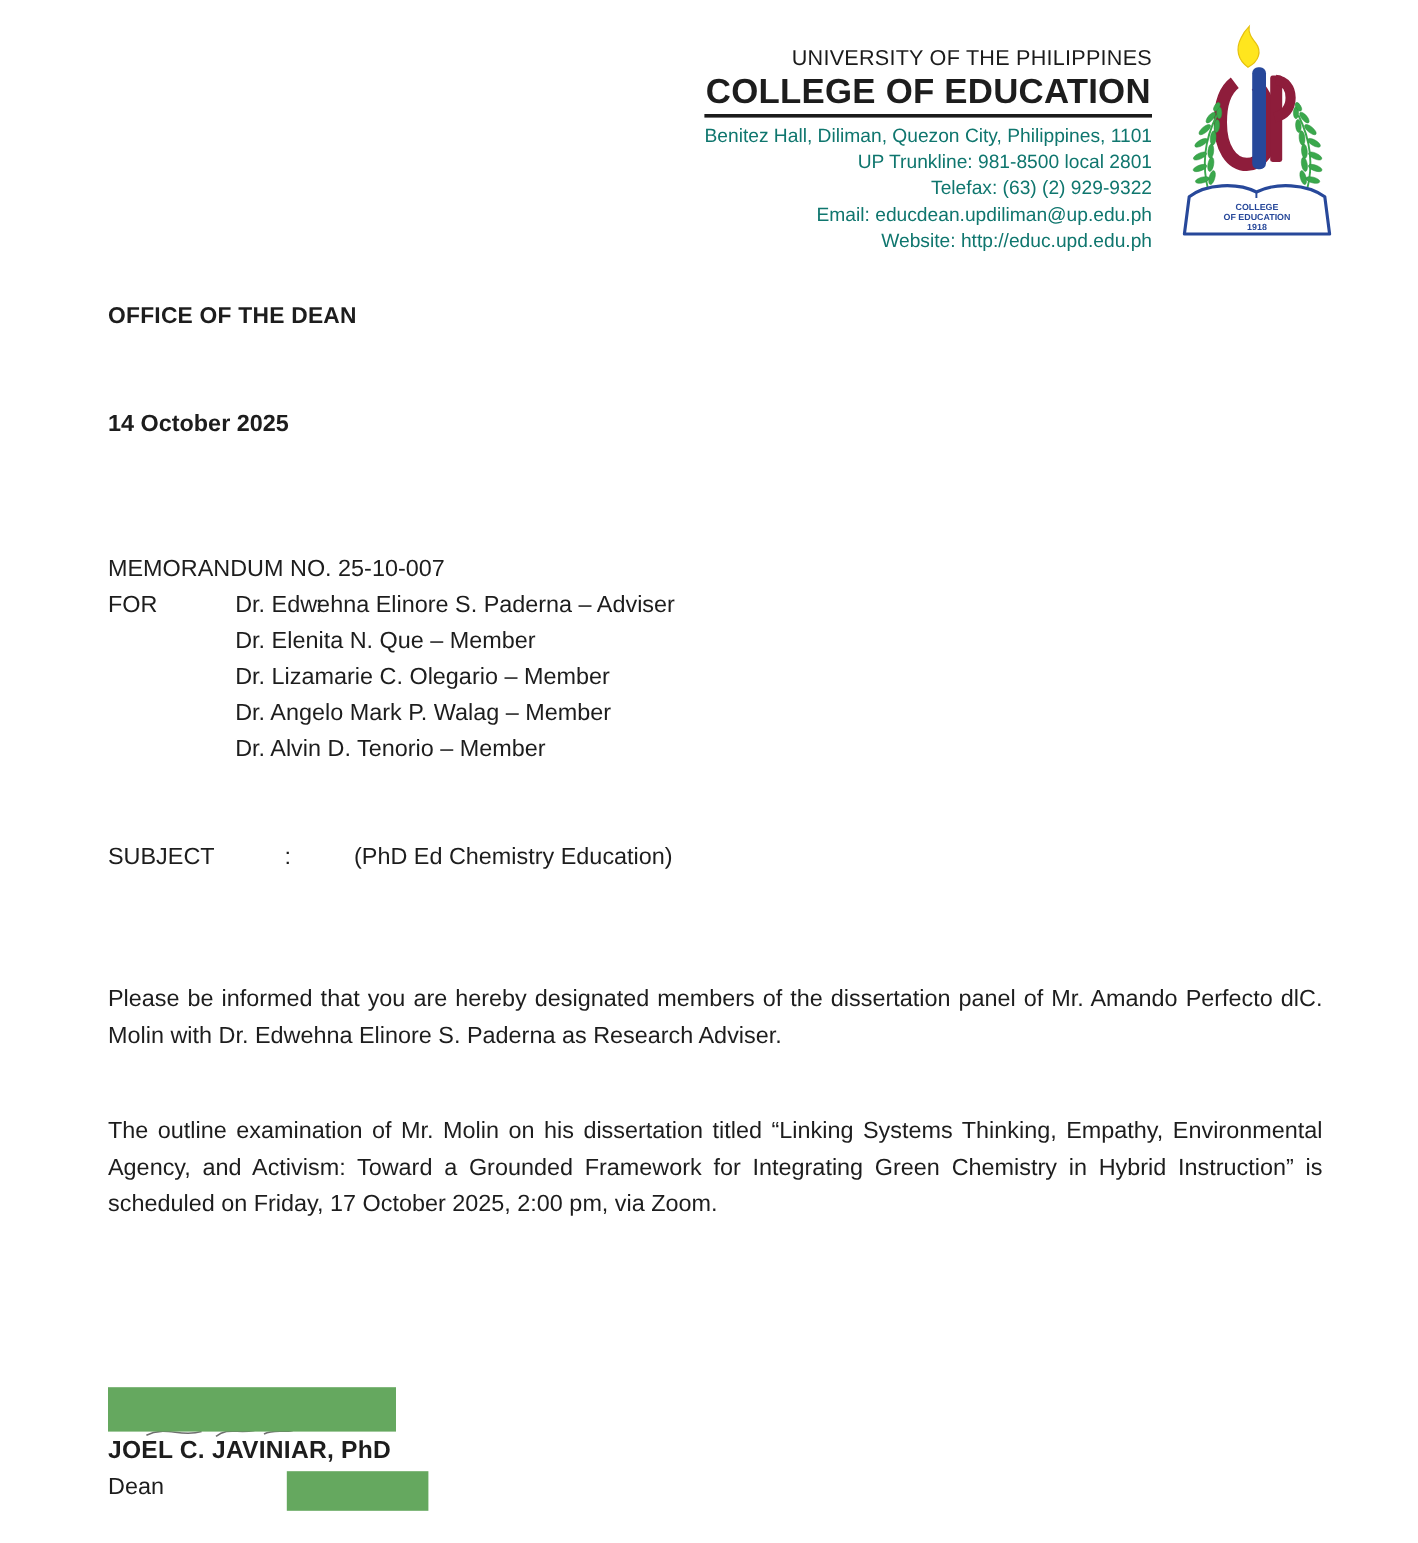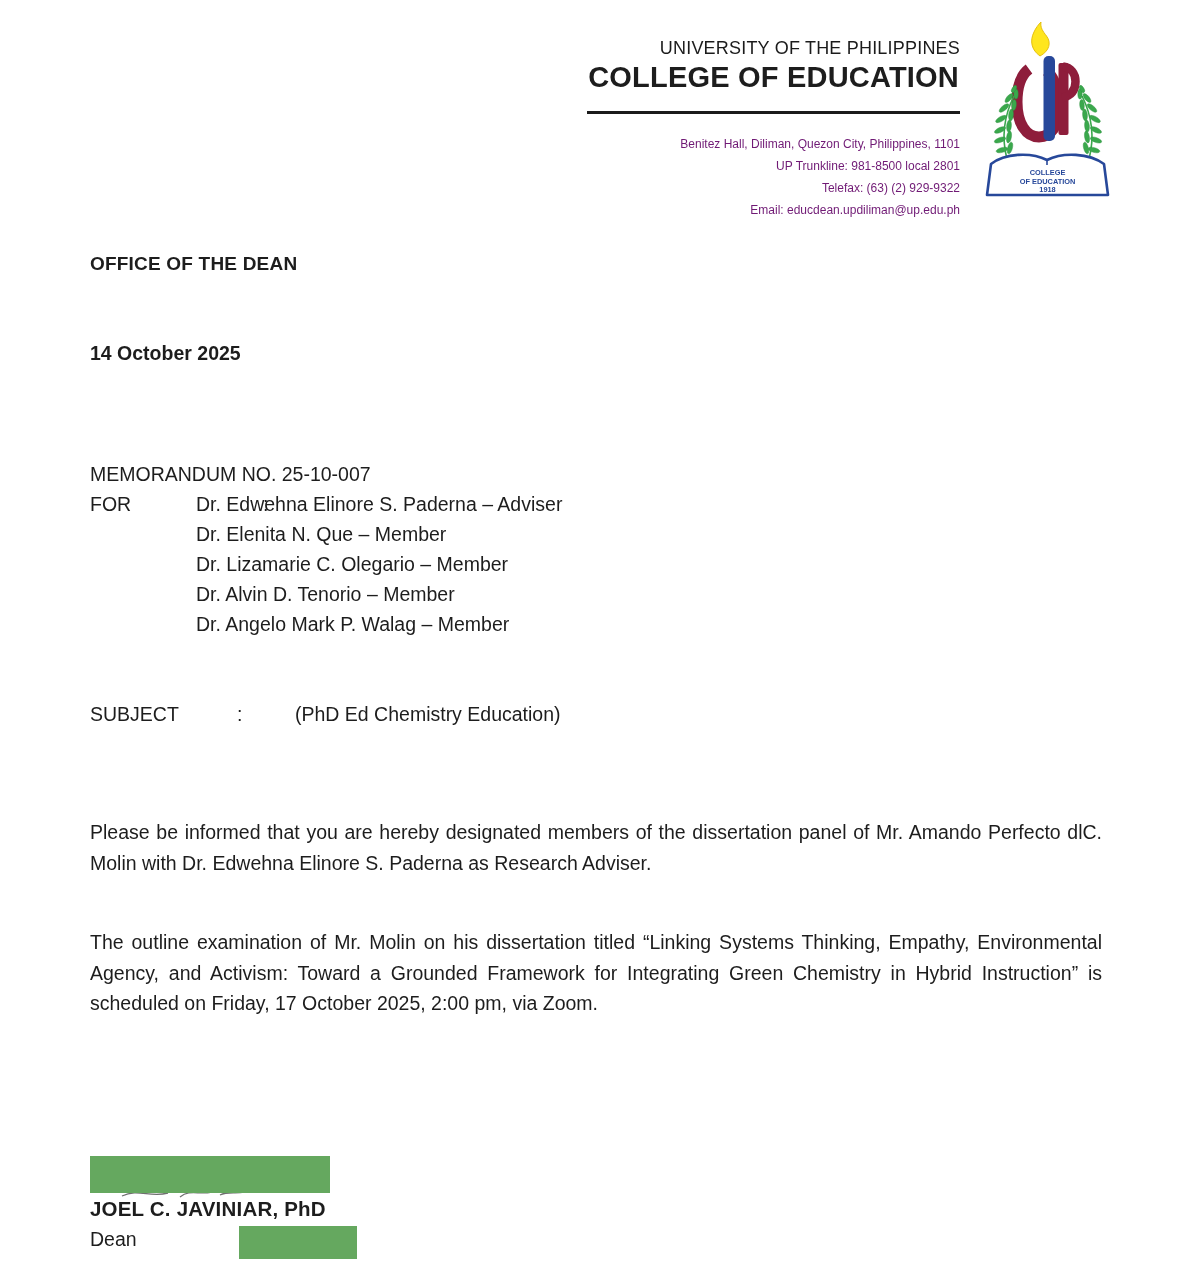--- a/index.html
+++ b/index.html
@@ -17,24 +17,24 @@
   
   .letterhead-text {
     position:absolute; top:38px; right:222px;
     text-align:right; white-space:nowrap;
   }
   .univ-name { font-size:18px; letter-spacing:0.2px; color:#1b1b1b; }
   .college-name {
     display:inline-block;
     font-size:29px; font-weight:700; letter-spacing:0.2px;
     border-bottom:3px solid #1b1b1b;
-    padding:0 1px 17px 1px;
+    padding:0 1px 1px 1px;
     margin-top:2px;
   }
-  .letterhead-contact { margin-top:19px; font-size:12px; line-height:22px; color:#701a75; }
+  .letterhead-contact { margin-top:5px; font-size:16px; line-height:22px; color:#0f766e; }
 
   .seal { position:absolute; left:983px; top:18px; width:130px; height:182px; }
 
   
   .office-title { position:absolute; left:90px; top:253px; font-size:19px; font-weight:700; letter-spacing:0.2px; }
   .date-line    { position:absolute; left:90px; top:342px; font-size:19.5px;font-weight:bold; }
 
   .memo-block { position:absolute; left:90px; top:459px; width:1012px; font-size:19.5px; line-height:30px; }
   .kv-row { position:relative; }
   .kv-label { position:absolute; left:0; top:0; }
@@ -68,20 +68,21 @@
 <div class="page">
 
   <div class="letterhead-text">
     <div class="univ-name">UNIVERSITY OF THE PHILIPPINES</div>
     <div><span class="college-name">COLLEGE OF EDUCATION</span></div>
     <div class="letterhead-contact">
       <div>Benitez Hall, Diliman, Quezon City, Philippines, 1101</div>
       <div>UP Trunkline: 981-8500 local 2801</div>
       <div>Telefax: (63) (2) 929-9322</div>
       <div>Email: educdean.updiliman@up.edu.ph</div>
+      <div>Website: http://educ.upd.edu.ph</div>
     </div>
   </div>
 
   <svg class="seal" viewBox="0 0 130 182">
 
     <path d="M57,38 C48.5,32 46.5,23 51,14 C52.8,10 55.5,6.5 58,4 C57,9.5 60,13.5 63.5,18 C68.5,24.5 66.5,33 57,38 Z" fill="#ffe61e" stroke="#e5c00e" stroke-width="1"></path>
 
     <path d="M46,51 C38,57 34,67 34,84 C34,105 43,119 56,119 C68,119 76,107 76,90 C76,72 71,60 64,53" fill="none" stroke="#8e1d3b" stroke-width="11"></path>
 
     <rect x="60.5" y="38" width="11.5" height="85" rx="5" fill="#27489a"></rect>
@@ -142,24 +143,24 @@
       <span class="colon-for">:</span>
       <div class="kv-content">Dr. Edwehna Elinore S. Paderna – Adviser</div>
     </div>
     <div class="kv-row">
         <div class="kv-content">Dr. Elenita N. Que – Member</div>
       </div>
     <div class="kv-row">
         <div class="kv-content">Dr. Lizamarie C. Olegario – Member</div>
       </div>
     <div class="kv-row">
-        <div class="kv-content">Dr. Alvin D. Tenorio – Member</div>
+        <div class="kv-content">Dr. Angelo Mark P. Walag – Member</div>
       </div>
     <div class="kv-row">
-        <div class="kv-content">Dr. Angelo Mark P. Walag – Member</div>
+        <div class="kv-content">Dr. Alvin D. Tenorio – Member</div>
       </div>
   </div>
 
   <div class="subject-block">
     <div class="kv-row">
       <span class="kv-label">SUBJECT</span>
       <span class="colon-subject">:</span>
     </div>
     <div class="subject-line2">(PhD Ed Chemistry Education)</div>
   </div>

